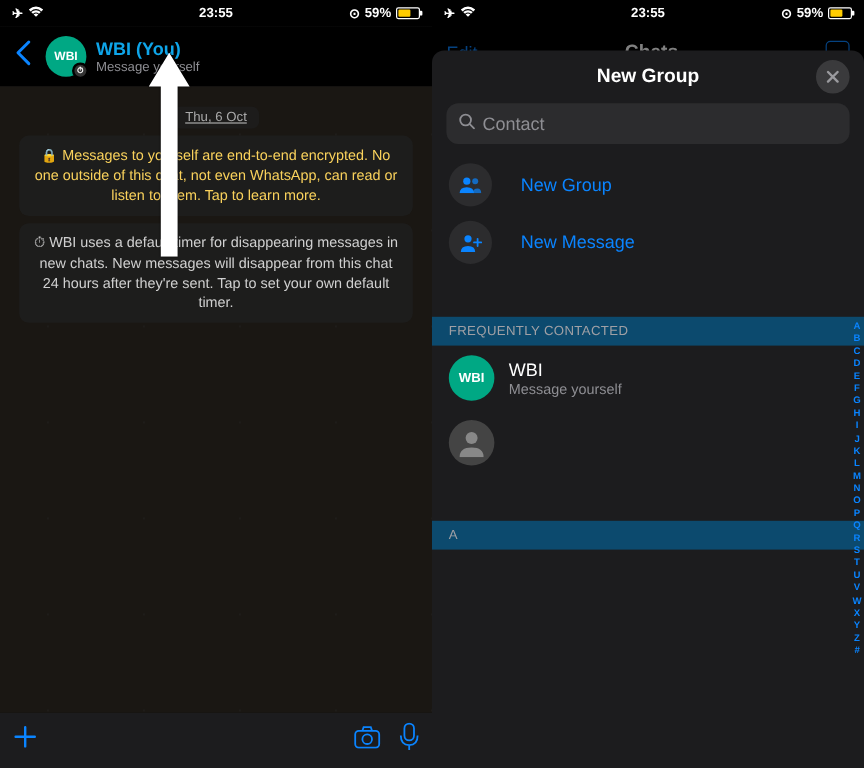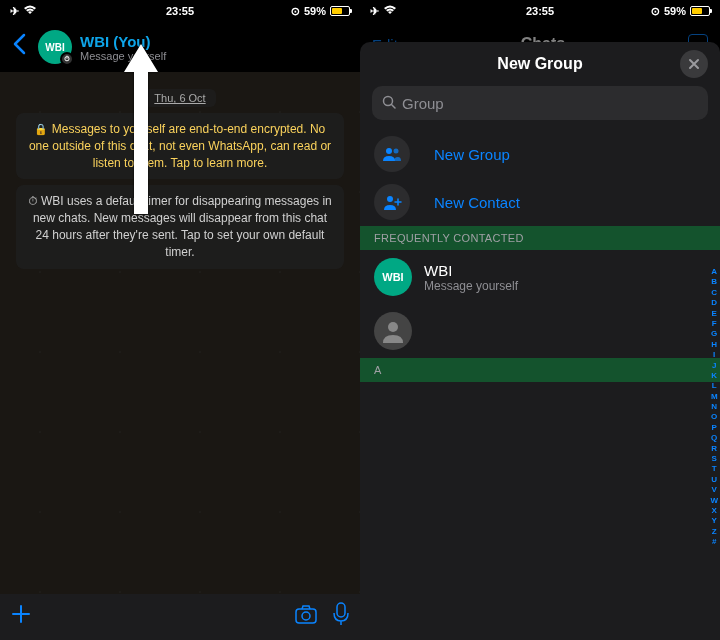--- a/index.html
+++ b/index.html
@@ -54,21 +54,21 @@
     .sheet-header { height: 44px; display: flex; align-items: center; justify-content: center; position: relative; }
     .sheet-title { font-size: 16px; font-weight: 600; color: #fff; }
     .sheet-close { position: absolute; right: 12px; top: 8px; width: 28px; height: 28px; border-radius: 50%; background: #3a3a3c; color: #9a9a9e; display: flex; align-items: center; justify-content: center; font-size: 15px; font-weight: 700; }
     .search-wrap { padding: 0 12px 10px; }
     .search-field { background: #2c2c2e; border-radius: 10px; height: 34px; display: flex; align-items: center; padding: 0 10px; gap: 6px; color: #8e8e93; font-size: 15px; }
     
     .action-row { display: flex; align-items: center; height: 48px; padding: 0 14px; gap: 24px; }
     .action-icon { width: 36px; height: 36px; border-radius: 50%; background: #2c2c2e; display: flex; align-items: center; justify-content: center; color: #0a84ff; font-size: 14px; }
     .action-label { color: #0a84ff; font-size: 15px; }
     
-    .section-header { background: #14532d; height: 24px; display: flex; align-items: center; padding: 0 14px; font-size: 11px; font-weight: 500; color: #a0a0a5; letter-spacing: 0.3px; }
+    .section-header { background: #0c4a6e; height: 24px; display: flex; align-items: center; padding: 0 14px; font-size: 11px; font-weight: 500; color: #a0a0a5; letter-spacing: 0.3px; margin-top: 38px; }
     
     .contact-row { display: flex; align-items: center; height: 54px; padding: 0 14px; gap: 12px; }
     .contact-avatar { width: 38px; height: 38px; border-radius: 50%; display: flex; align-items: center; justify-content: center; }
     .contact-avatar.wbi { background: #00a884; font-size: 11px; font-weight: 700; color: #fff; }
     .contact-avatar.blank { background: #444; }
     .contact-avatar.blank svg { fill: #888; }
     .contact-info { flex: 1; display: flex; flex-direction: column; }
     .contact-name { color: #fff; font-size: 15px; }
     .contact-sub { color: #8e8e93; font-size: 12px; }
     
@@ -191,21 +191,21 @@
     </div>
 
     <div class="search-wrap">
       <div class="search-field">
         <span>
           <svg width="14" height="14" viewBox="0 0 14 14">
               <circle cx="6" cy="6" r="4.5" stroke="#8e8e93" stroke-width="1.5" fill="none"></circle>
               <path d="M9.5 9.5 L13 13" stroke="#8e8e93" stroke-width="1.5" stroke-linecap="round"></path>
             </svg>
         </span>
-        <span>Group</span>
+        <span>Contact</span>
       </div>
     </div>
 
     <div class="action-row">
       <div class="action-icon">
         <svg width="20" height="14" viewBox="0 0 20 14">
             <circle cx="7" cy="4" r="3" fill="#0a84ff"></circle>
             <circle cx="14" cy="4" r="2.5" fill="#0a84ff" opacity="0.7"></circle>
             <path d="M1 14 Q1 9 7 9 Q13 9 13 14 Z" fill="#0a84ff"></path>
             <path d="M12 14 Q12 10 16 10 Q19 10 19 14 Z" fill="#0a84ff" opacity="0.7"></path>
@@ -215,21 +215,21 @@
     </div>
 
     <div class="action-row">
       <div class="action-icon">
         <svg width="20" height="16" viewBox="0 0 20 16">
             <circle cx="8" cy="5" r="3" fill="#0a84ff"></circle>
             <path d="M2 16 Q2 11 8 11 Q14 11 14 16 Z" fill="#0a84ff"></path>
             <path d="M16 5 L16 11 M13 8 L19 8" stroke="#0a84ff" stroke-width="1.5" stroke-linecap="round"></path>
           </svg>
       </div>
-      <div class="action-label">New Contact</div>
+      <div class="action-label">New Message</div>
     </div>
 
     <div class="section-header">FREQUENTLY CONTACTED</div>
 
     <div class="contact-row">
       <div class="contact-avatar wbi">WBI</div>
       <div class="contact-info">
         <div class="contact-name">WBI</div>
         <div class="contact-sub">Message yourself</div>
       </div>

